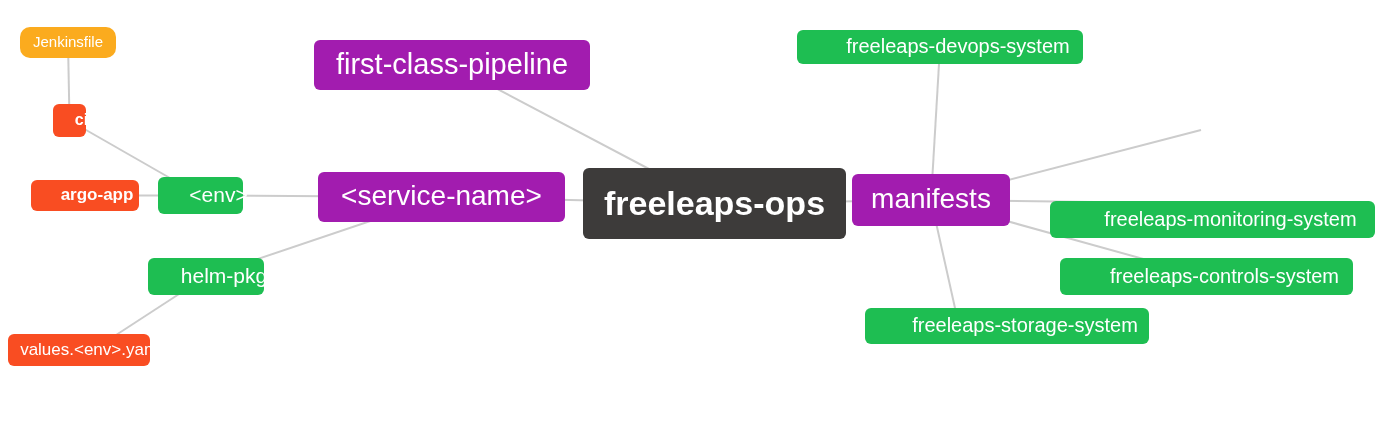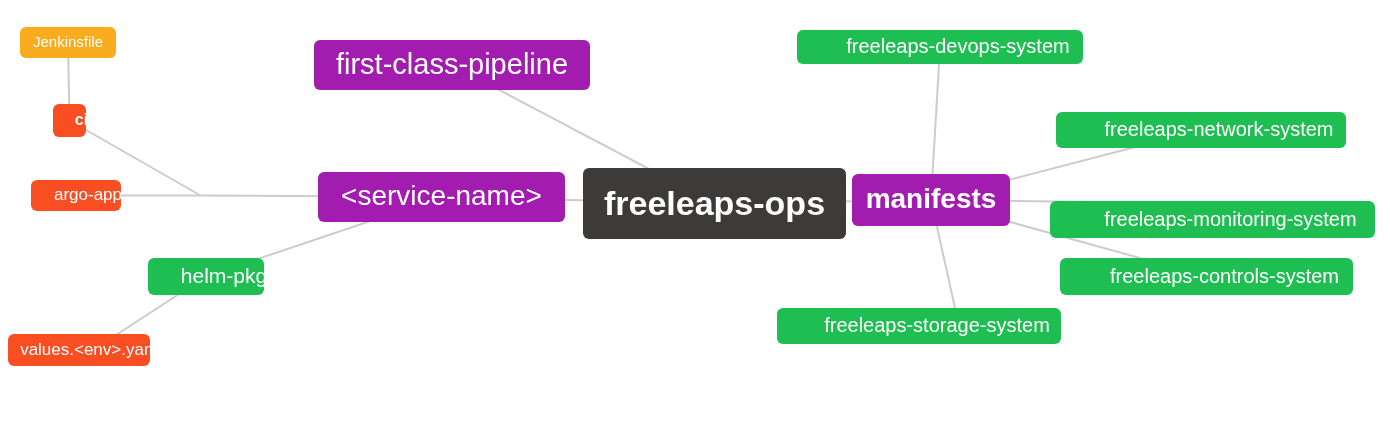--- a/index.html
+++ b/index.html
@@ -58,24 +58,24 @@
       <line x1="931" y1="200" x2="940" y2="47" stroke="#cccccc" stroke-width="2"></line>
       <line x1="931" y1="200" x2="1201" y2="130" stroke="#cccccc" stroke-width="2"></line>
       <line x1="931" y1="200" x2="1212.5" y2="203.5" stroke="#cccccc" stroke-width="2"></line>
       <line x1="931" y1="200" x2="1206.5" y2="276.5" stroke="#cccccc" stroke-width="2"></line>
       <line x1="931" y1="200" x2="959" y2="326" stroke="#cccccc" stroke-width="2"></line>
     </svg>
 
 <div class="node dark" style="left: 583px; top: 168px; width: 263px; height: 71px; font-size: 34px; font-weight: 700;">freeleaps-ops</div>
     <div class="node blue" style="left: 314px; top: 40px; width: 276px; height: 50px; font-size: 29px; font-weight: 400;">first-class-pipeline</div>
     <div class="node blue" style="left: 318px; top: 172px; width: 247px; height: 50px; font-size: 28px; font-weight: 400;">&lt;service-name&gt;</div>
-    <div class="node blue" style="left: 852px; top: 174px; width: 158px; height: 52px; font-size: 28px; font-weight: 700;">manifests</div>
+    <div class="node blue" style="left: 852px; top: 174px; width: 158px; height: 52px; font-size: 28px; font-weight: 400;">manifests</div>
+    <div class="node green" style="left: 158px; top: 177px; width: 85px; height: 37px; font-size: 21px; font-weight: 400;">&lt;env&gt;</div>
     <div class="node green" style="left: 148px; top: 258px; width: 116px; height: 37px; font-size: 21px; font-weight: 400;">helm-pkg</div>
-    <div class="node orange" style="left: 20px; top: 27px; width: 96px; height: 31px; font-size: 15px; font-weight: 400;">Jenkinsfile</div>
+    <div class="node orange" style="left: 20px; top: 27px; width: 96px; height: 31px; font-size: 15px; font-weight: 400; border-radius: 10px;">Jenkinsfile</div>
     <div class="node red" style="left: 53px; top: 104px; width: 33px; height: 33px; font-size: 16px; font-weight: 700;">ci</div>
-    <div class="node red" style="left: 31px; top: 180px; width: 90px; height: 31px; font-size: 17px; font-weight: 400;">argo-app</div>
+    <div class="node red" style="left: 31px; top: 180px; width: 108px; height: 31px; font-size: 17px; font-weight: 700;">argo-app</div>
     <div class="node red" style="left: 8px; top: 334px; width: 142px; height: 32px; font-size: 17px; font-weight: 400;">values.&lt;env&gt;.yaml</div>
     <div class="node green" style="left: 797px; top: 30px; width: 286px; height: 34px; font-size: 20px; font-weight: 400;">freeleaps-devops-system</div>
-    <div class="node green" style="left: 1056px; top: 112px; width: 290px; height: 36px; font-size: 20px; font-weight: 400;">freeleaps-network-system</div>
     <div class="node green" style="left: 1050px; top: 185px; width: 325px; height: 37px; font-size: 20px; font-weight: 400; margin-top: 16px;">freeleaps-monitoring-system</div>
     <div class="node green" style="left: 1060px; top: 258px; width: 293px; height: 37px; font-size: 20px; font-weight: 400;">freeleaps-controls-system</div>
-    <div class="node green" style="left: 777px; top: 308px; width: 284px; height: 36px; font-size: 20px; font-weight: 400;">freeleaps-storage-system</div>
+    <div class="node green" style="left: 865px; top: 308px; width: 284px; height: 36px; font-size: 20px; font-weight: 400;">freeleaps-storage-system</div>
   </div>
 
 </body></html>

